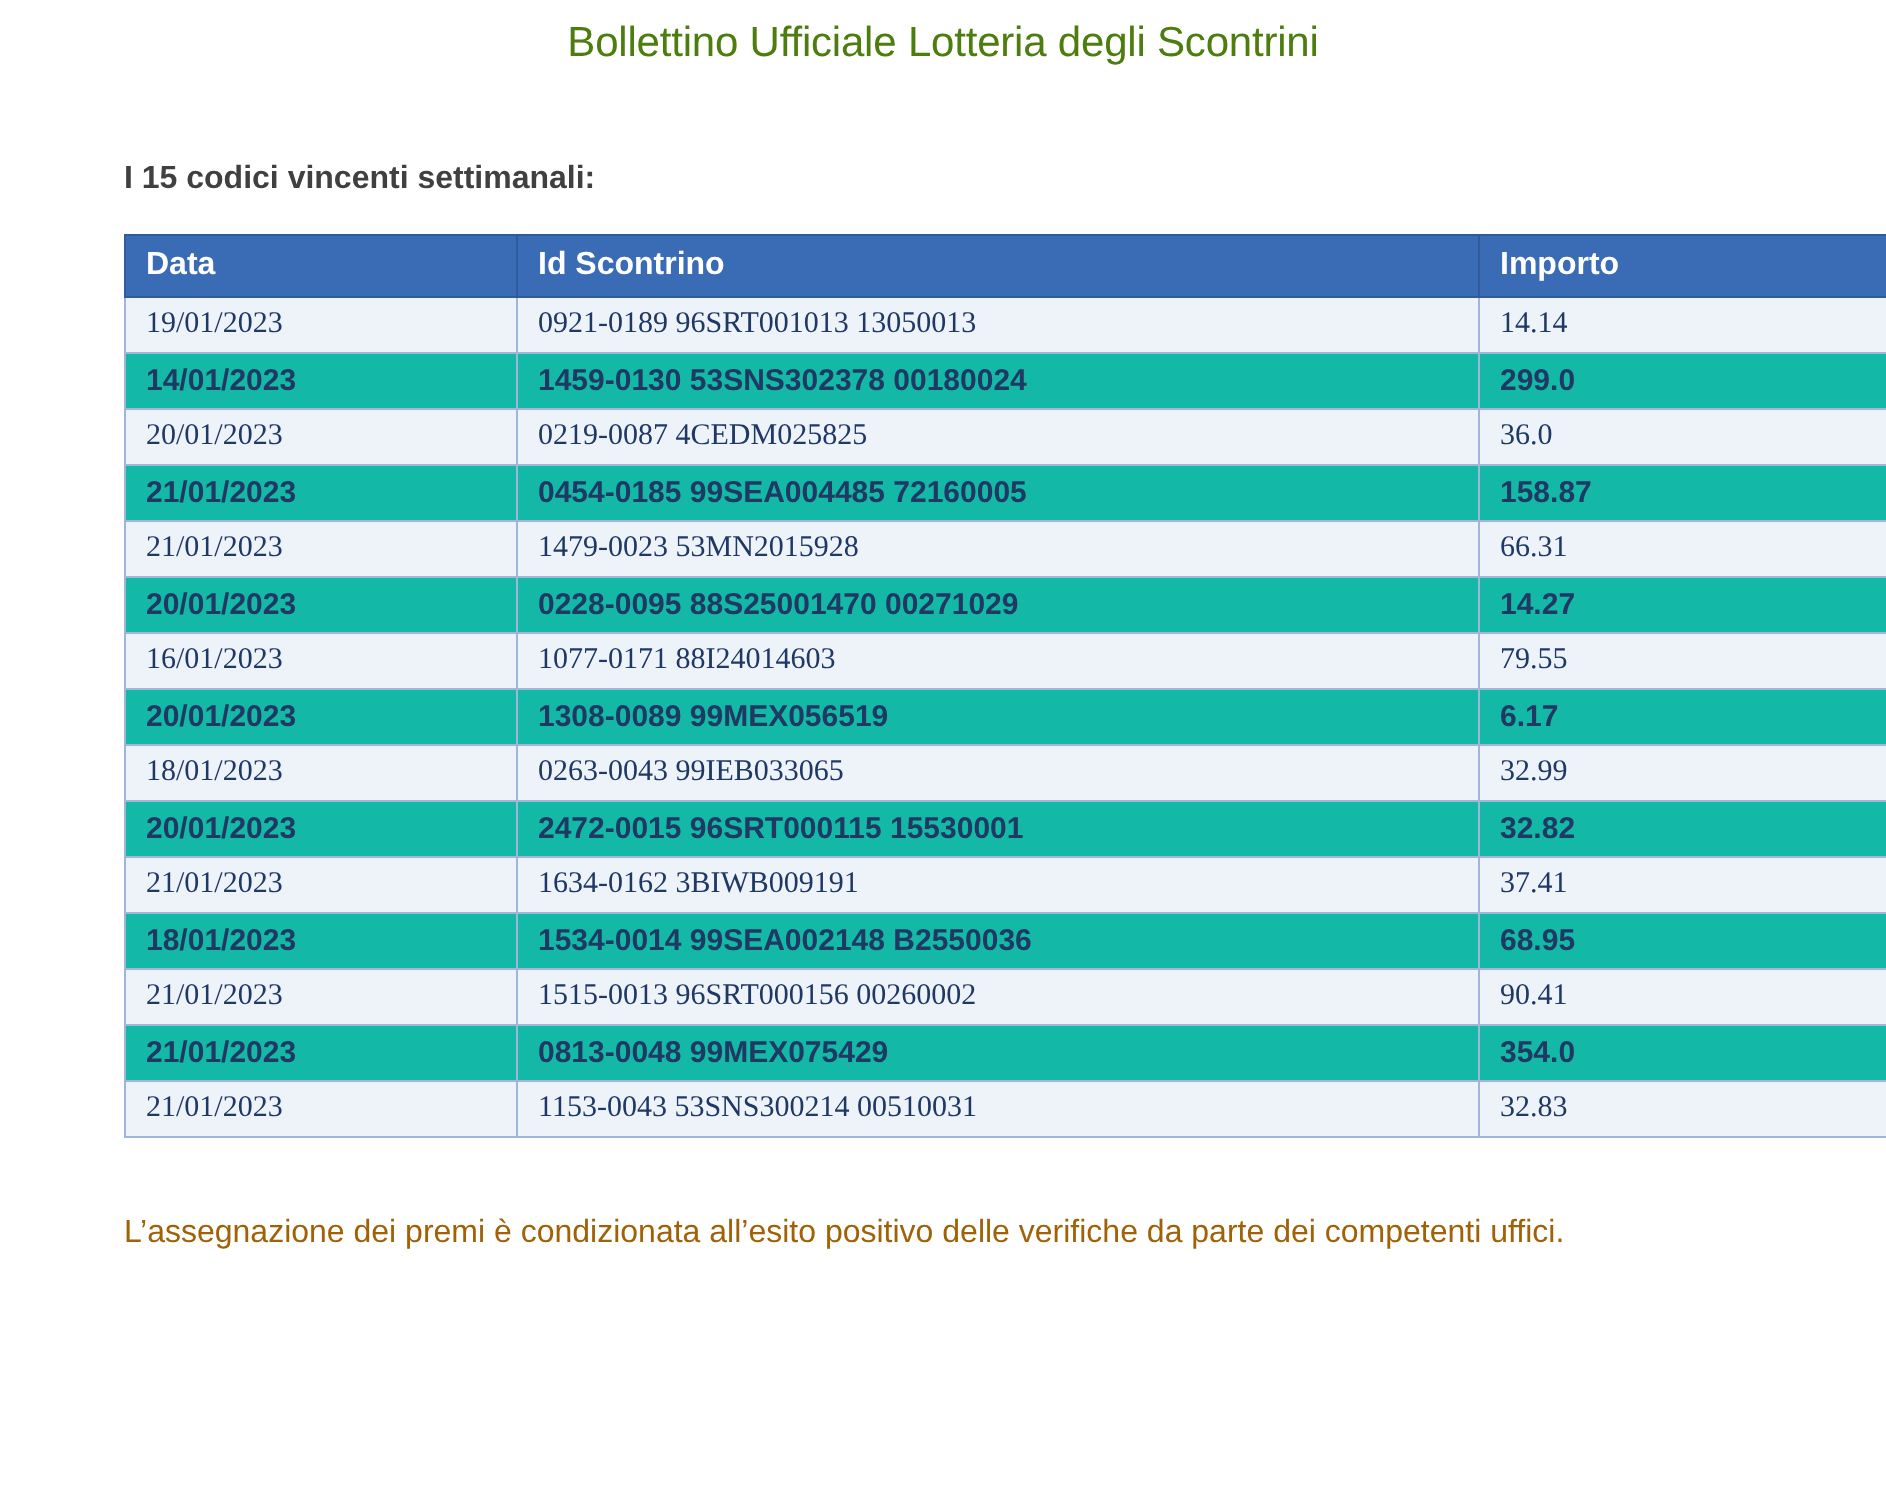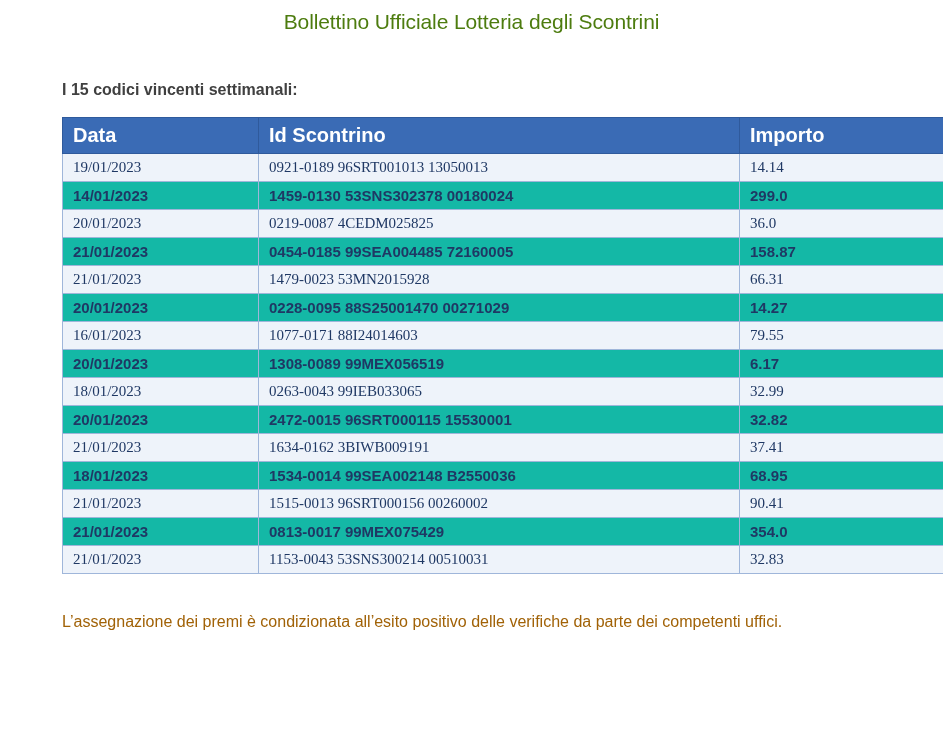--- a/index.html
+++ b/index.html
@@ -43,21 +43,21 @@
   }
   table.winners {
     margin: 18px 0 0 62px;
     border-collapse: collapse;
     width: 820px;
     table-layout: fixed;
   }
   table.winners thead th {
     background: #3a6bb5;
     color: #ffffff;
-    font-size: 20px;
+    font-size: 16px;
     font-weight: bold;
     text-align: left;
     padding: 6px 10px;
     border: 1px solid #2f5a9c;
   }
   table.winners tbody td {
     font-size: 15px;
     padding: 5px 10px;
     border: 1px solid #9fb6da;
     color: #1f3864;
@@ -167,21 +167,21 @@
           <td class="col-id">1534-0014 99SEA002148 B2550036</td>
           <td class="col-amount">68.95</td>
         </tr>
         <tr class="even">
           <td class="col-date">21/01/2023</td>
           <td class="col-id">1515-0013 96SRT000156 00260002</td>
           <td class="col-amount">90.41</td>
         </tr>
         <tr class="odd">
           <td class="col-date">21/01/2023</td>
-          <td class="col-id">0813-0017 99MEX075429</td>
+          <td class="col-id">0813-0048 99MEX075429</td>
           <td class="col-amount">354.0</td>
         </tr>
         <tr class="even">
           <td class="col-date">21/01/2023</td>
           <td class="col-id">1153-0043 53SNS300214 00510031</td>
           <td class="col-amount">32.83</td>
         </tr>
       </tbody>
   </table>
 

